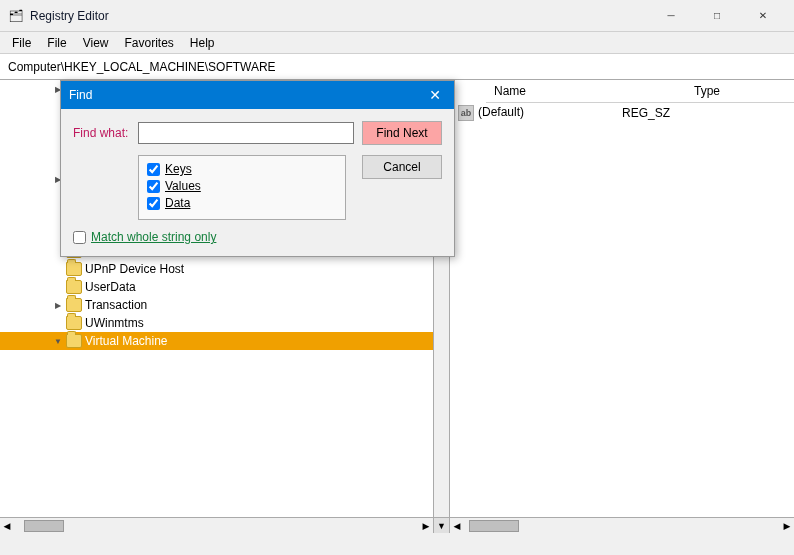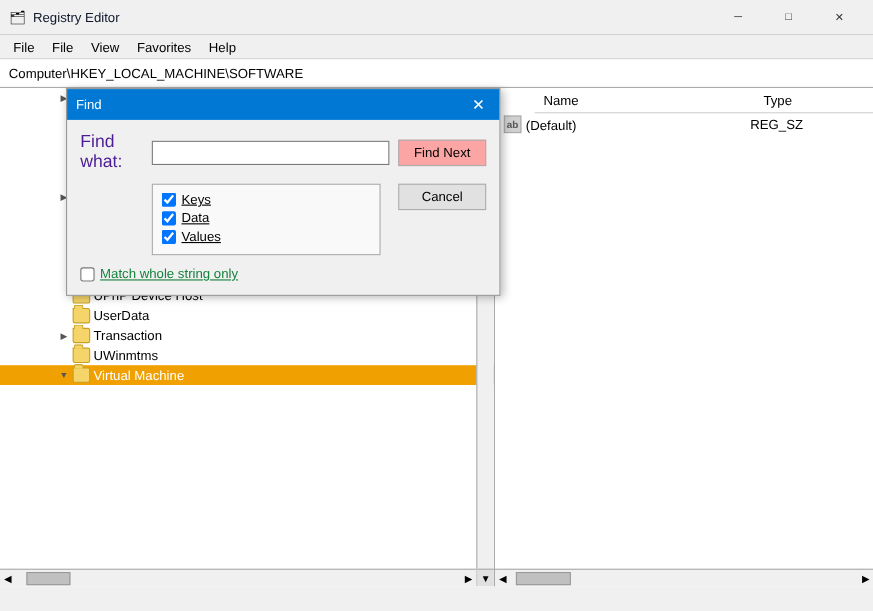--- a/index.html
+++ b/index.html
@@ -181,21 +181,21 @@
       margin-right: 4px;
       background: #d0d0d0;
       display: inline-flex;
       align-items: center;
       justify-content: center;
       font-size: 9px;
       font-weight: bold;
       color: #555;
       border: 1px solid #aaa;
     }
-    .cell-name { width: 224px; display: flex; align-items: flex-end; }
+    .cell-name { width: 164px; display: flex; align-items: flex-start; }
     .cell-type { flex: 1; }
 
     
     .scrollbar-v {
       width: 16px;
       background: #f0f0f0;
       border-left: 1px solid #aaa;
       position: absolute;
       right: 0;
       top: 0;
@@ -255,22 +255,22 @@
     .dialog-body {
       padding: 12px 12px 12px 12px;
     }
     .dialog-row {
       display: flex;
       align-items: center;
       margin-bottom: 10px;
     }
     .dialog-label {
       width: 65px;
-      font-size: 16px;
-      color: #4c1d95;
+      font-size: 12px;
+      color: #be185d;
     }
     .dialog-input {
       flex: 1;
       height: 22px;
       border: 1px solid #7a7a7a;
       padding: 0 4px;
       font-size: 12px;
       background: white;
       outline: none;
     }
@@ -519,25 +519,25 @@
 
         <div style="display:flex;align-items:flex-start;">
           <div style="flex:1;">
             <div class="look-at-box">
               <div class="checkbox-row">
                 <input type="checkbox" checked="" style="">
                 <span class="checkbox-label">Keys</span>
               </div>
               <div class="checkbox-row">
                 <input type="checkbox" checked="" style="">
-                <span class="checkbox-label">Data</span>
+                <span class="checkbox-label">Values</span>
               </div>
               <div class="checkbox-row">
                 <input type="checkbox" checked="" style="">
-                <span class="checkbox-label">Values</span>
+                <span class="checkbox-label">Data</span>
               </div>
             </div>
 
             <div class="match-row">
               <input type="checkbox" style="">
               <span class="match-label">Match whole string only</span>
             </div>
           </div>
 
           <div style="margin-left:8px;margin-top:0;">

